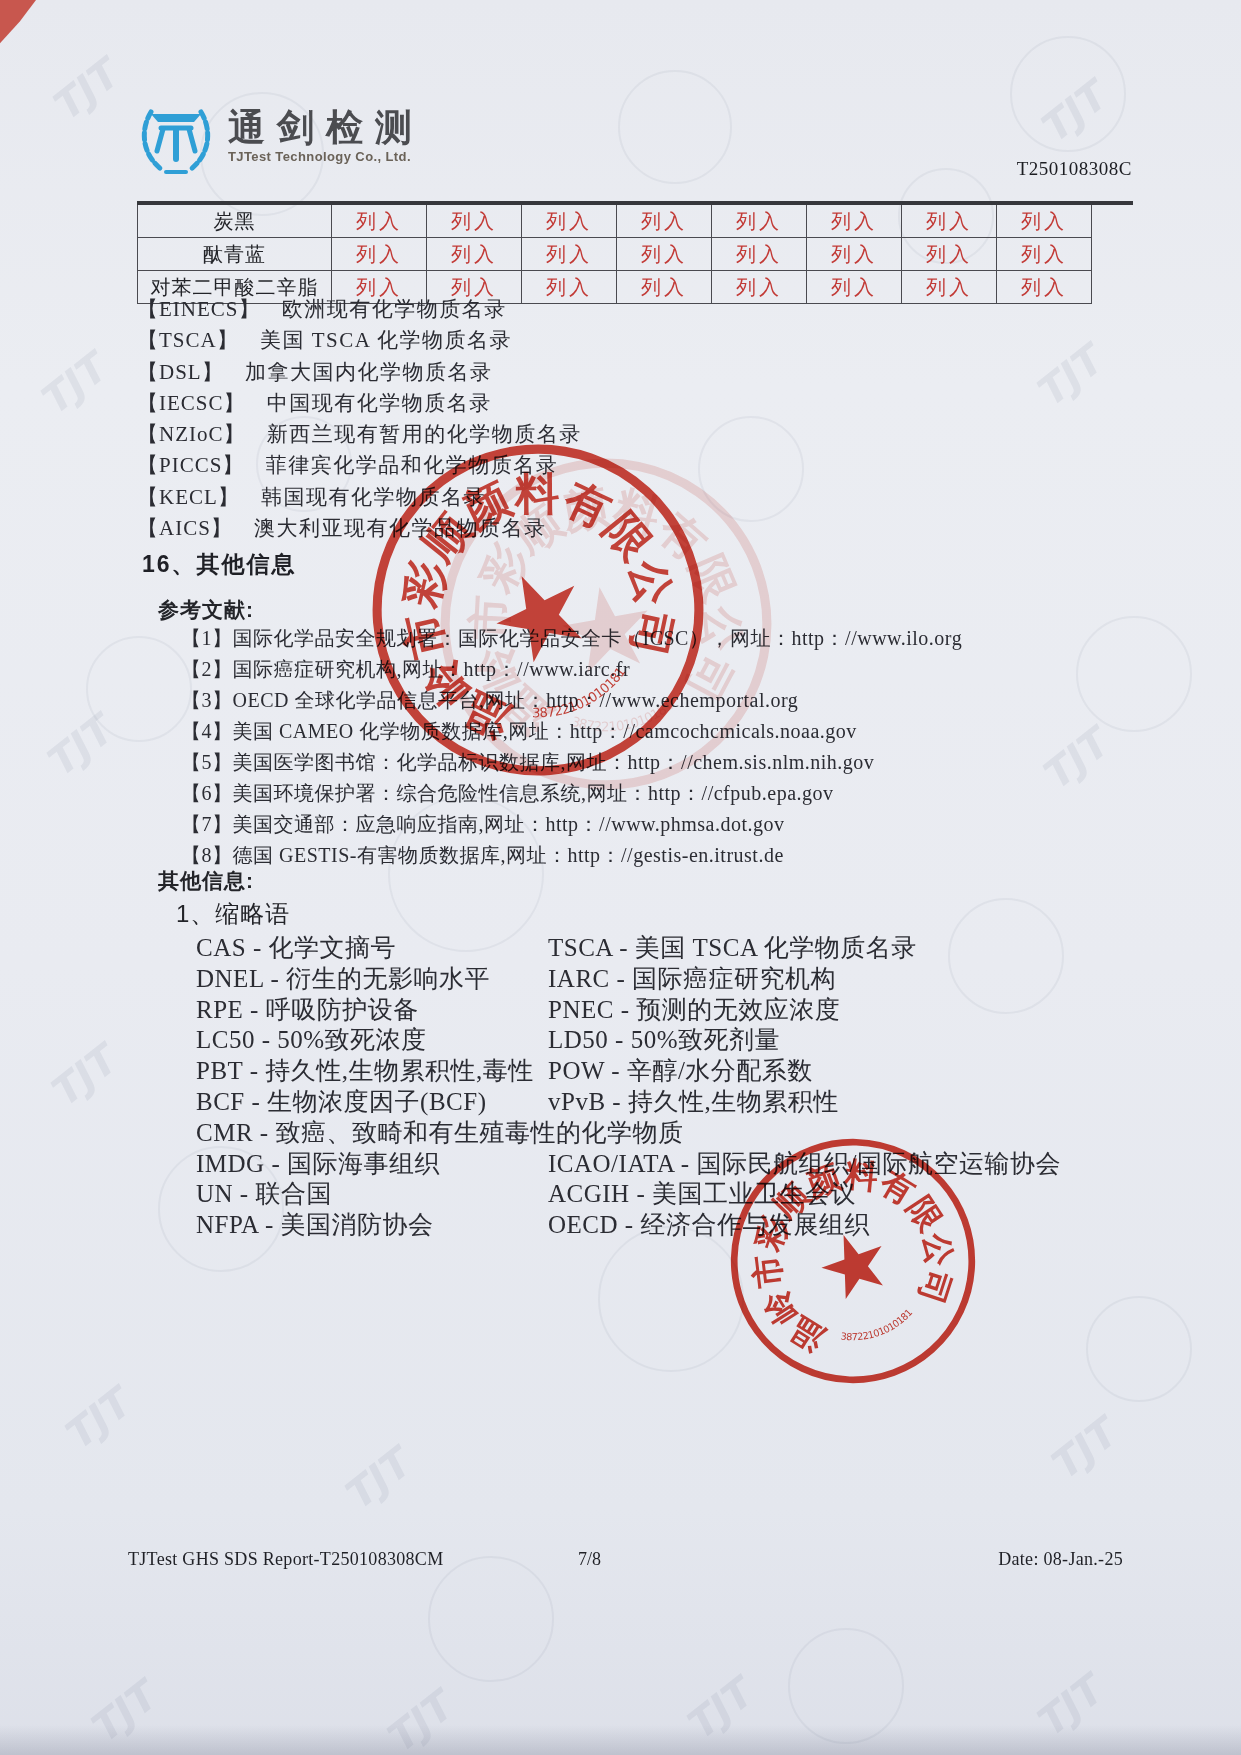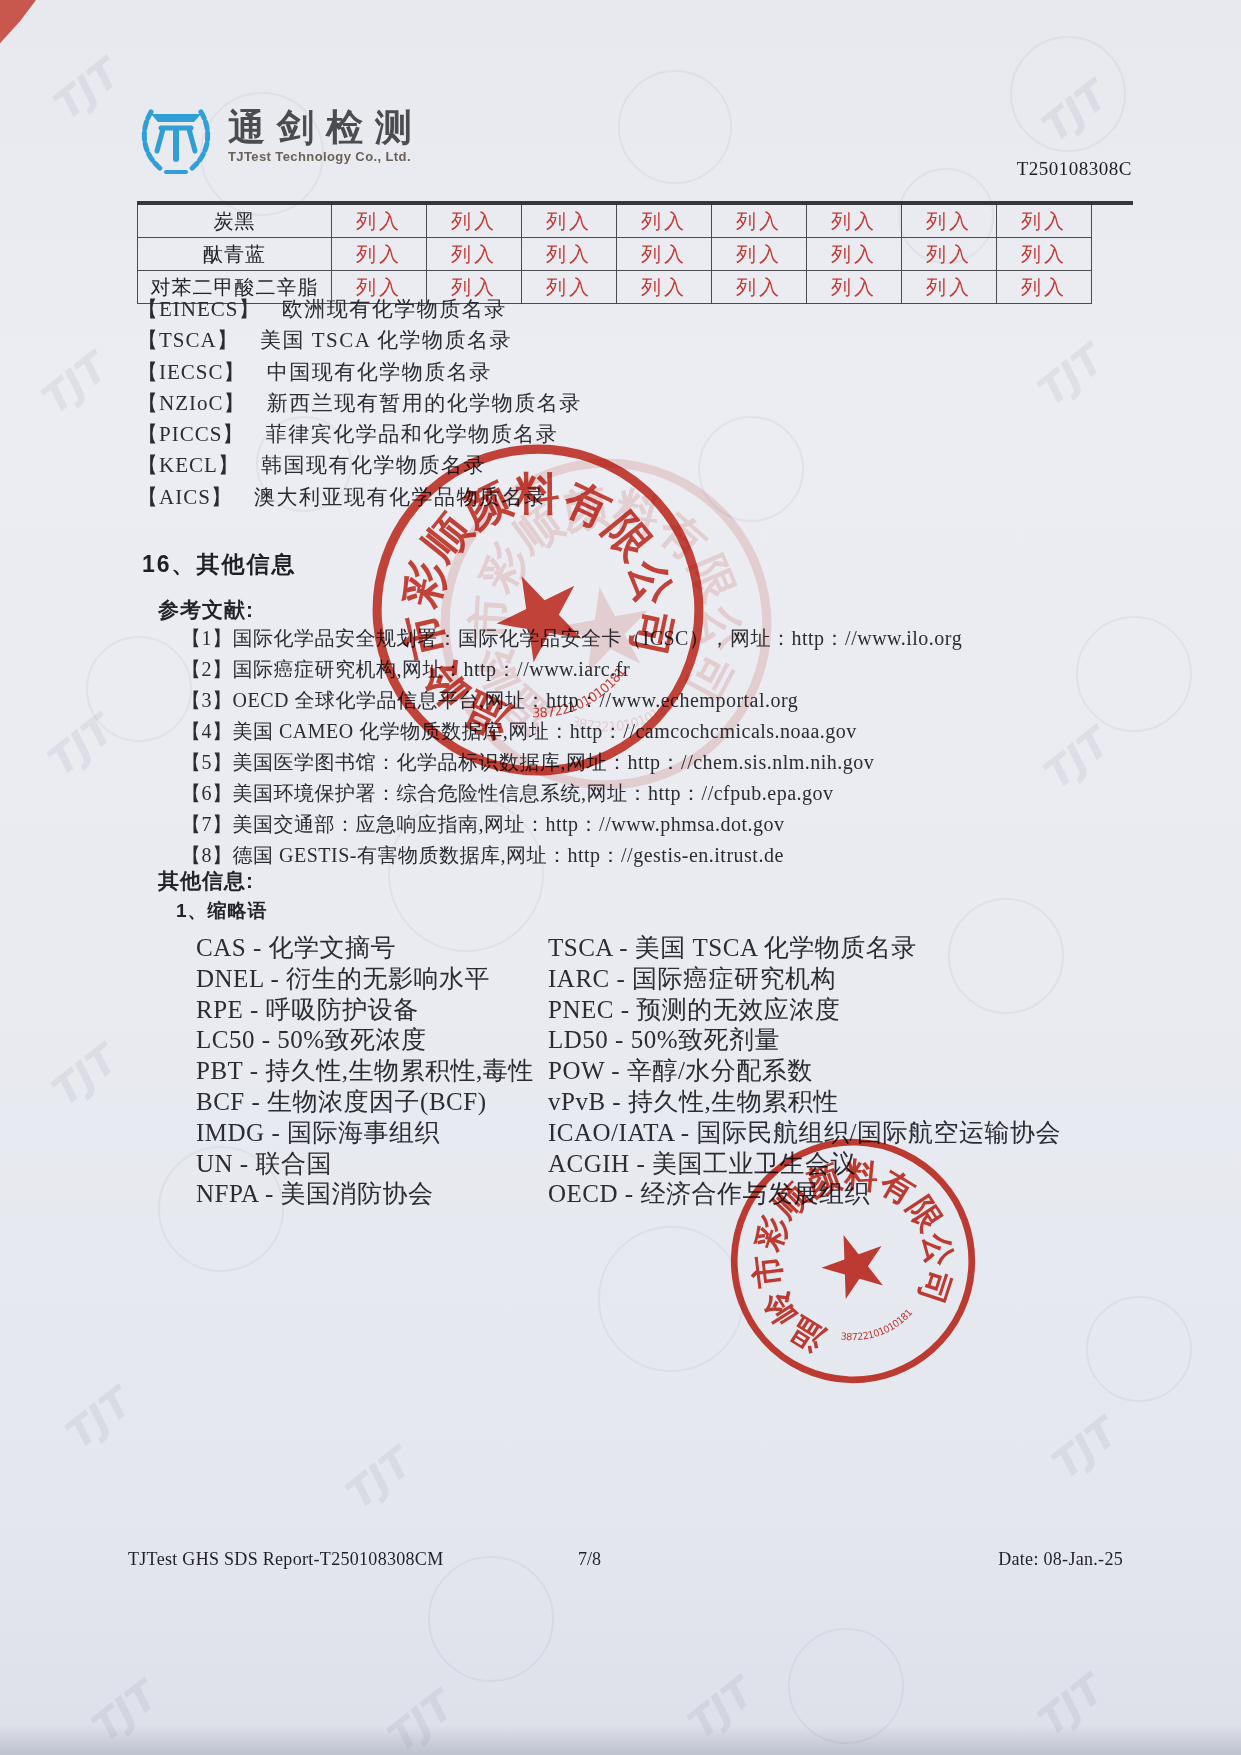--- a/index.html
+++ b/index.html
@@ -44,21 +44,21 @@
   
   .sec16-title{position:absolute;left:142px;top:549px;font-family:"Liberation Sans",sans-serif;
     font-weight:700;font-size:23px;letter-spacing:2px;color:#1f2026;}
   .ref-label{position:absolute;left:158px;top:596px;font-family:"Liberation Sans",sans-serif;
     font-weight:700;font-size:21px;letter-spacing:1px;color:#232429;}
   .ref-list{position:absolute;left:181px;top:625px;}
   .ref-line{height:31px;font-size:20px;letter-spacing:.5px;white-space:nowrap;color:#2b2c33;}
   .other-label{position:absolute;left:158px;top:867px;font-family:"Liberation Sans",sans-serif;
     font-weight:700;font-size:21px;letter-spacing:1px;color:#232429;}
   .abbr-title{position:absolute;left:176px;top:898px;font-family:"Liberation Sans",sans-serif;
-    font-weight:700;font-size:19px;letter-spacing:1px;color:#232429;}
+    font-weight:400;font-size:24px;letter-spacing:1px;color:#232429;}
   .abbr-list{position:absolute;left:196px;top:931px;}
   .abbr-row{display:flex;height:30.8px;font-size:25px;color:#2b2c33;}
   .abbr-left{flex:0 0 352px;white-space:nowrap;letter-spacing:.5px;}
   .abbr-right{white-space:nowrap;letter-spacing:.5px;}
   
   .stamp{position:absolute;mix-blend-mode:multiply;pointer-events:none;}
   #stamp1{left:366px;top:438px;width:344px;height:344px;transform:rotate(-26deg);opacity:.92;}
   #stamp1ghost{left:434px;top:452px;width:344px;height:344px;transform:rotate(-10deg);opacity:.17;}
   #stamp2{left:726px;top:1134px;width:254px;height:254px;transform:rotate(-20deg);opacity:.96;}
   
@@ -174,20 +174,24 @@
       <div class="reg-line">
         <span class="reg-code">【EINECS】</span>
         <span class="reg-desc">欧洲现有化学物质名录</span>
       </div>
 
       <div class="reg-line">
         <span class="reg-code">【TSCA】</span>
         <span class="reg-desc">美国 TSCA 化学物质名录</span>
       </div>
 
+      <div class="reg-line">
+        <span class="reg-code">【DSL】</span>
+        <span class="reg-desc">加拿大国内化学物质名录</span>
+      </div>
 
       <div class="reg-line">
         <span class="reg-code">【IECSC】</span>
         <span class="reg-desc">中国现有化学物质名录</span>
       </div>
 
       <div class="reg-line">
         <span class="reg-code">【NZIoC】</span>
         <span class="reg-desc">新西兰现有暂用的化学物质名录</span>
       </div>
@@ -258,20 +262,24 @@
       <div class="abbr-row">
         <span class="abbr-left">PBT - 持久性,生物累积性,毒性</span>
         <span class="abbr-right">POW - 辛醇/水分配系数</span>
       </div>
 
       <div class="abbr-row">
         <span class="abbr-left">BCF - 生物浓度因子(BCF)</span>
         <span class="abbr-right">vPvB - 持久性,生物累积性</span>
       </div>
 
+      <div class="abbr-row">
+        <span class="abbr-left">CMR - 致癌、致畸和有生殖毒性的化学物质</span>
+        <span class="abbr-right"></span>
+      </div>
 
       <div class="abbr-row">
         <span class="abbr-left">IMDG - 国际海事组织</span>
         <span class="abbr-right">ICAO/IATA - 国际民航组织/国际航空运输协会</span>
       </div>
 
       <div class="abbr-row">
         <span class="abbr-left">UN - 联合国</span>
         <span class="abbr-right">ACGIH - 美国工业卫生会议</span>
       </div>

